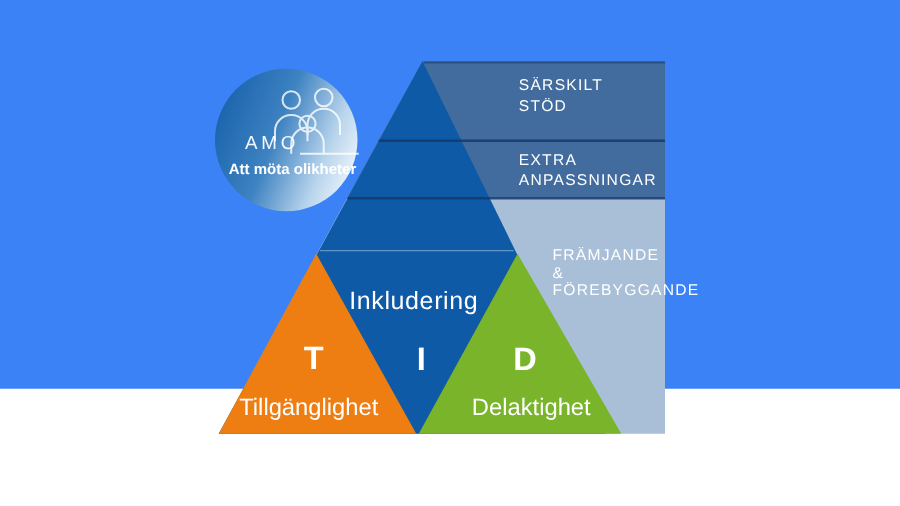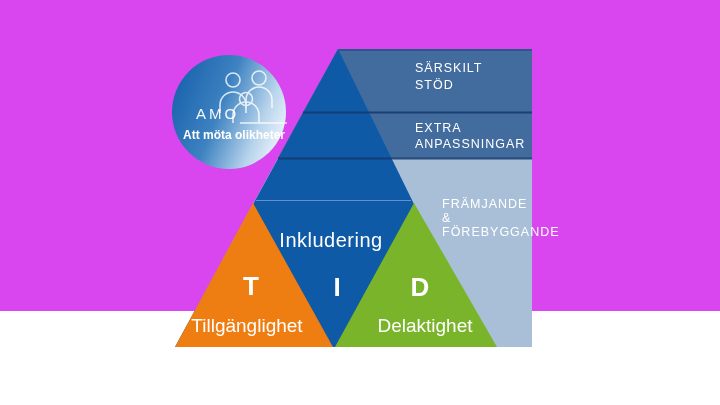--- a/index.html
+++ b/index.html
@@ -8,21 +8,21 @@
     width: 720px;
     height: 405px;
     background: #ffffff;
     overflow: hidden;
     font-family: "Liberation Sans", sans-serif;
   }
   .stage {
     position: relative;
     width: 720px;
     height: 311px;
-    background: #d946ef;
+    background: #3b82f6;
   }
   svg text {
     font-family: "Liberation Sans", sans-serif;
   }
   .band-label {
     font-size: 12.5px;
     font-weight: 500;
     letter-spacing: 1px;
   }
   .tid-letter {

